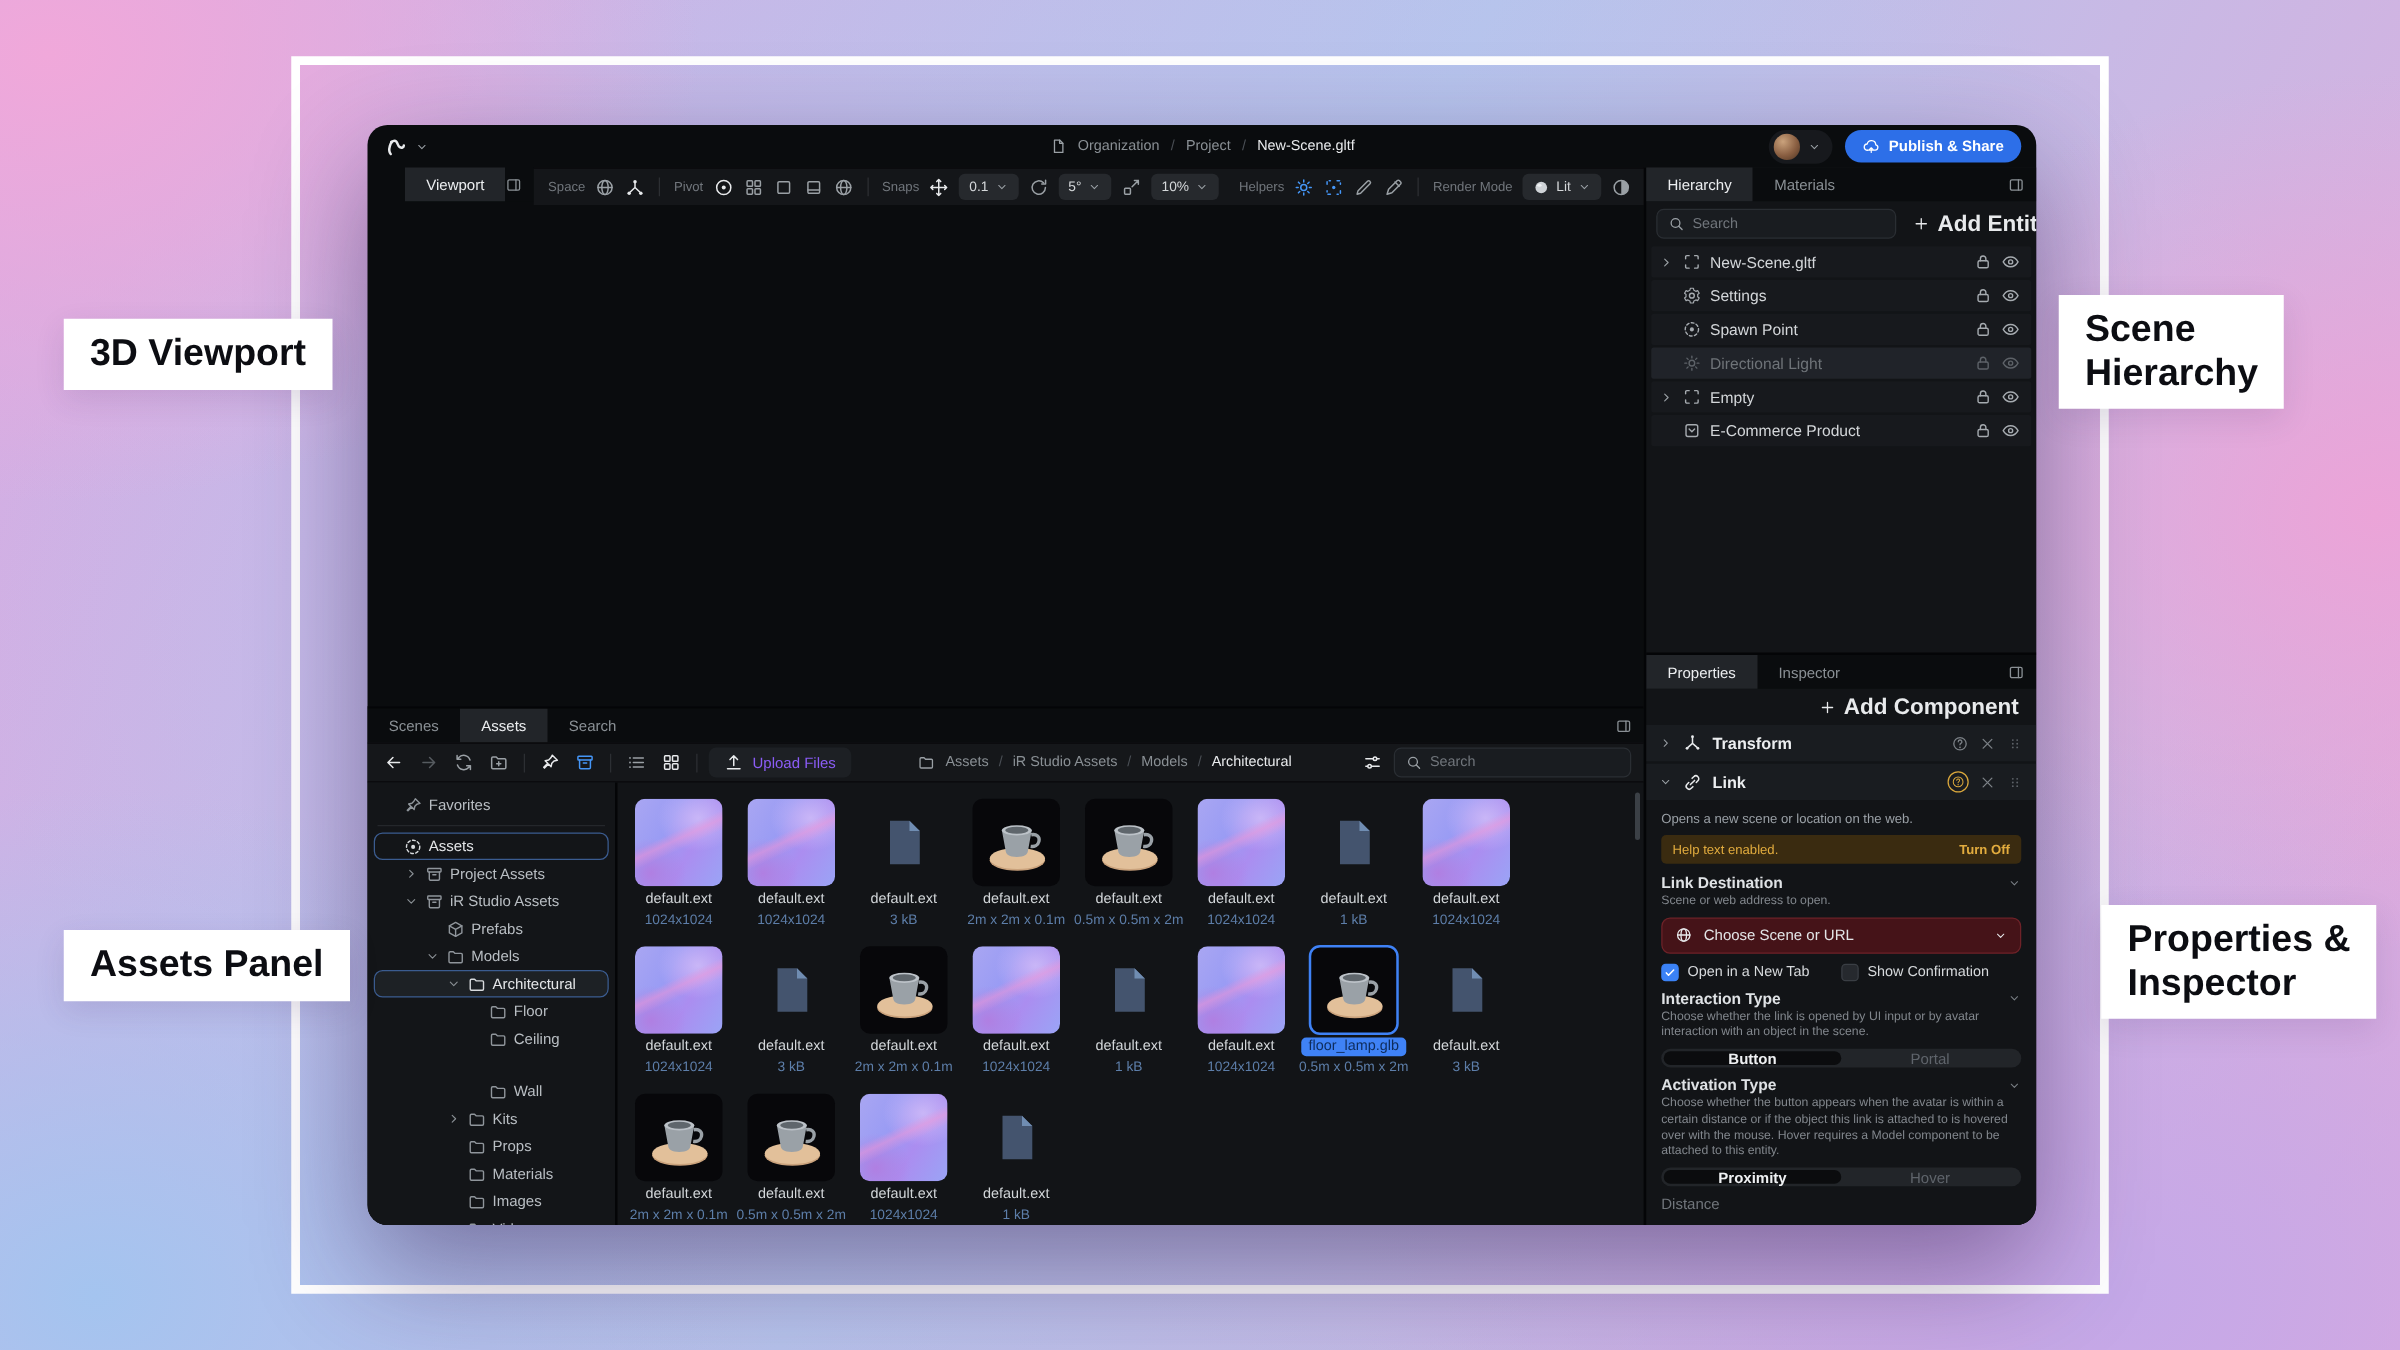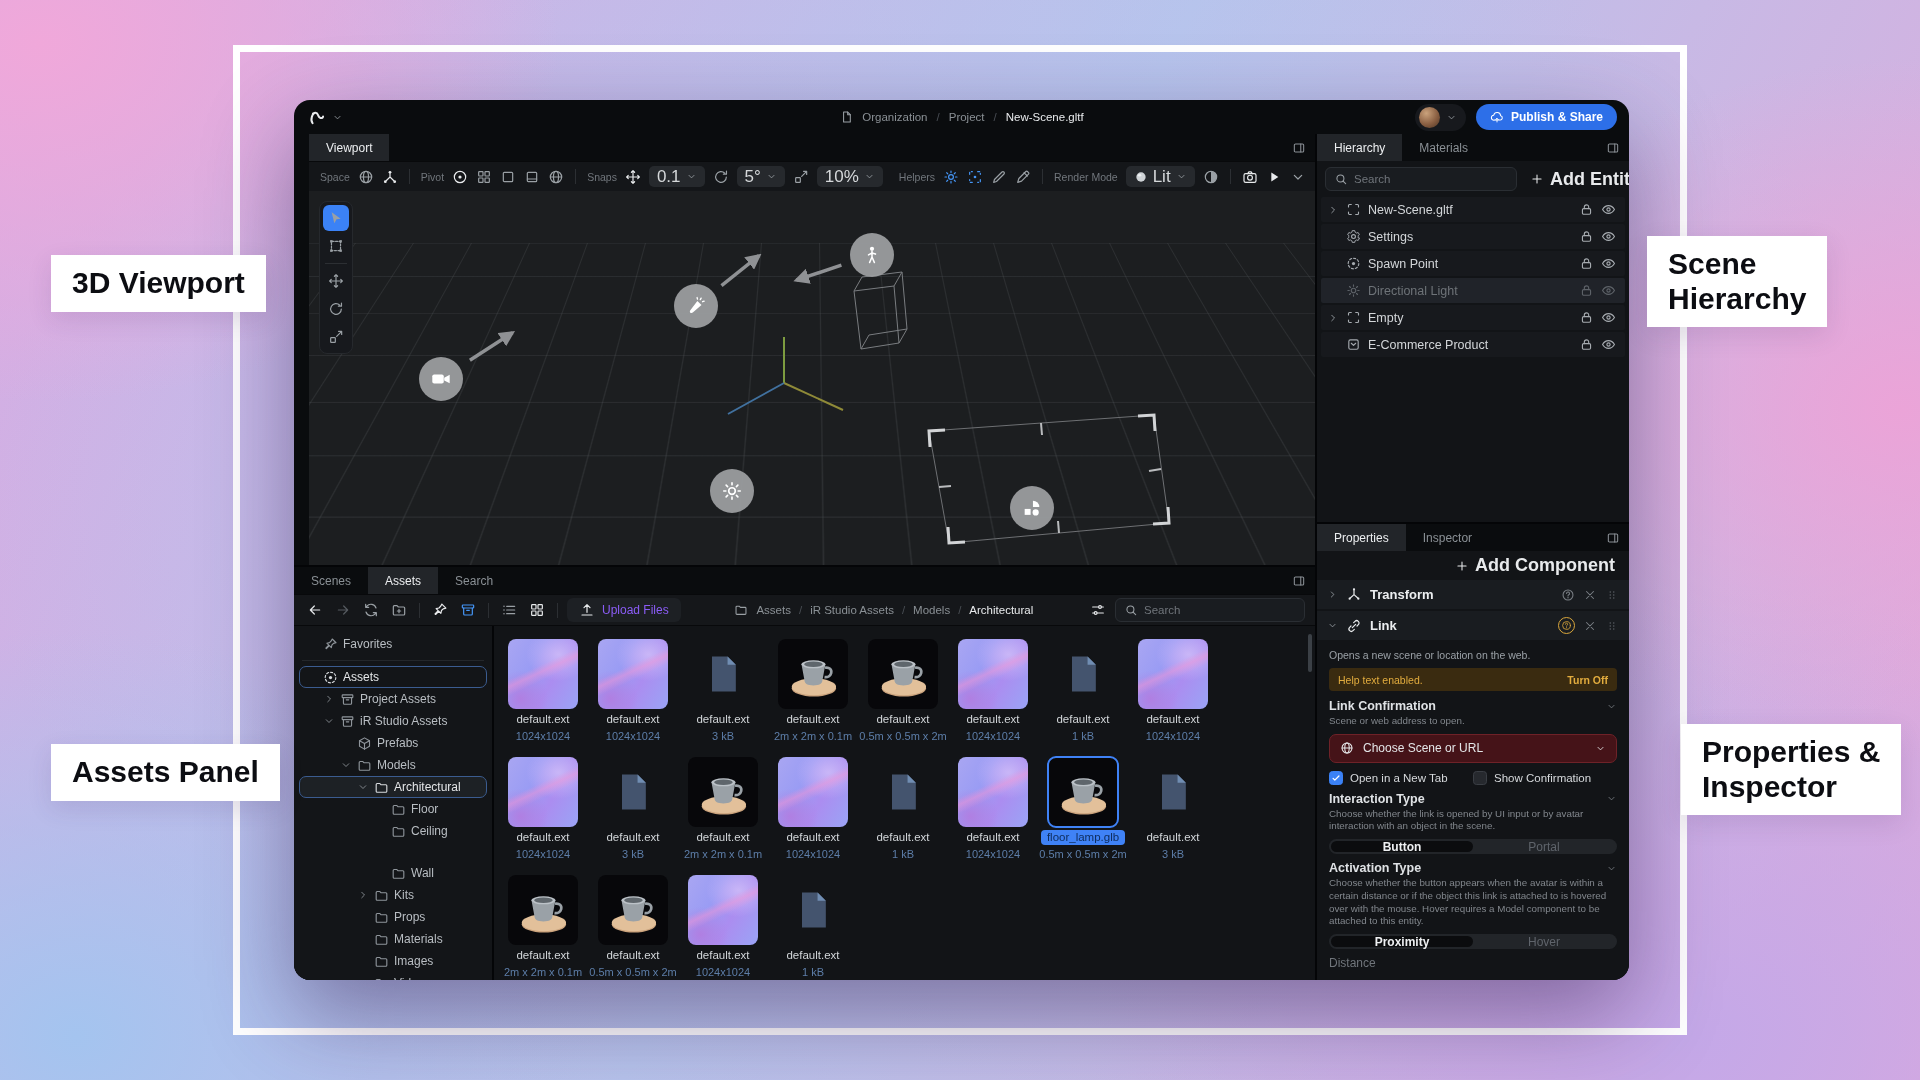--- a/index.html
+++ b/index.html
@@ -24,29 +24,29 @@
 .tb-left{display:flex;align-items:center;gap:5px}
 .crumbs{position:absolute;left:50%;transform:translateX(-50%);display:flex;align-items:center;gap:9px;font-size:11.5px;color:#8a9095;white-space:nowrap}
 .crumbs .sep{color:#4a4f55}.crumbs .cur{color:#e9ebed}
 .tb-right{margin-left:auto;display:flex;align-items:center;gap:10px}
 .avatar-chip{display:flex;align-items:center;gap:6px;background:#17191d;border-radius:999px;padding:3px 9px 3px 4px}
 .avatar{width:21px;height:21px;border-radius:50%;background:radial-gradient(circle at 35% 30%,#caa27c,#8a5f42 55%,#4c3322)}
 .publish{display:flex;align-items:center;gap:7px;background:#2d6fe8;color:#fff;font-size:12px;font-weight:700;height:26px;padding:0 14px;border-radius:999px}
 .publish .ic{color:#fff}
 .main{flex:1;display:flex;min-height:0}
 .leftcol{flex:1;display:flex;flex-direction:column;min-width:0}
-.vwrap{margin-left:15px;display:flex;flex-direction:column;flex:1;min-height:0}
+.vwrap{margin-left:30px;display:flex;flex-direction:row;flex:1;min-height:0}
 .tabrow{height:27px;display:flex;align-items:stretch;background:#0a0c0e;flex:0 0 auto}
 .tab{display:flex;align-items:center;padding:0 17px;font-size:12px;color:#8a9095}
 .tab.active{background:#222529;color:#eceef0}
 .panelbtn{margin-left:auto;align-self:center;margin-right:9px;width:14px;height:14px;color:#8a9095;display:inline-flex}
 .panelbtn svg{width:100%;height:100%}
 .vtoolbar{height:30px;background:#141619;display:flex;align-items:center;gap:8px;padding:0 11px;flex:0 0 auto;border-top:1px solid #08090b}
 .tl{font-size:10.5px;color:#71767c;white-space:nowrap}
-.chip{display:flex;align-items:center;gap:5px;background:#26292d;border-radius:5px;height:21px;padding:0 8px;font-size:17px;color:#d5d8da;white-space:nowrap}
+.chip{display:flex;align-items:center;gap:5px;background:#26292d;border-radius:5px;height:21px;padding:0 8px;font-size:11px;color:#d5d8da;white-space:nowrap}
 .vdiv{width:1px;height:15px;background:#2c2f33;margin:0 3px;flex:0 0 auto}
 .sp{flex:1}
 .canvas{flex:1;position:relative;background:#1c1e20;overflow:hidden;min-height:0}
 .floor{position:absolute;left:-30%;top:14%;width:160%;height:230%;
 background-image:linear-gradient(rgba(92,96,100,.25) 1px,transparent 1px),linear-gradient(90deg,rgba(92,96,100,.25) 1px,transparent 1px);
 background-size:58px 58px;transform:perspective(950px) rotateX(57deg);transform-origin:50% 0}
 .overlay{position:absolute;inset:0;width:100%;height:100%}
 .toolcol{position:absolute;left:10px;top:10px;width:34px;background:#17191d;border:1px solid #26292d;border-radius:8px;padding:3px;display:flex;flex-direction:column;gap:2px;align-items:center}
 .toolbtn{width:26px;height:26px;border-radius:6px;display:flex;align-items:center;justify-content:center;color:#c6cacd}
 .toolbtn.active{background:#3b82f6;color:#fff}
@@ -1259,21 +1259,21 @@
                 </svg>
               </span>
           </div>
           <div class="link-body">
             <div class="desc">Opens a new scene or location on the web.</div>
             <div class="banner">
               <span>Help text enabled.</span>
               <span class="off">Turn Off</span>
             </div>
             <div class="sec">
-              <span class="t">Link Confirmation</span>
+              <span class="t">Link Destination</span>
               <span class="chevr ic xs dim2">
                   <svg viewBox="0 0 24 24" fill="none" stroke="currentColor" stroke-width="1.8" stroke-linecap="round" stroke-linejoin="round">
                     <path d="M6.5 9.5l5.5 5.5 5.5-5.5"></path>
                   </svg>
                 </span>
             </div>
             <div class="hint">Scene or web address to open.</div>
             <div class="redsel">
               <span class="ic sm w">
                   <svg viewBox="0 0 24 24" fill="none" stroke="currentColor" stroke-width="1.8" stroke-linecap="round" stroke-linejoin="round">

